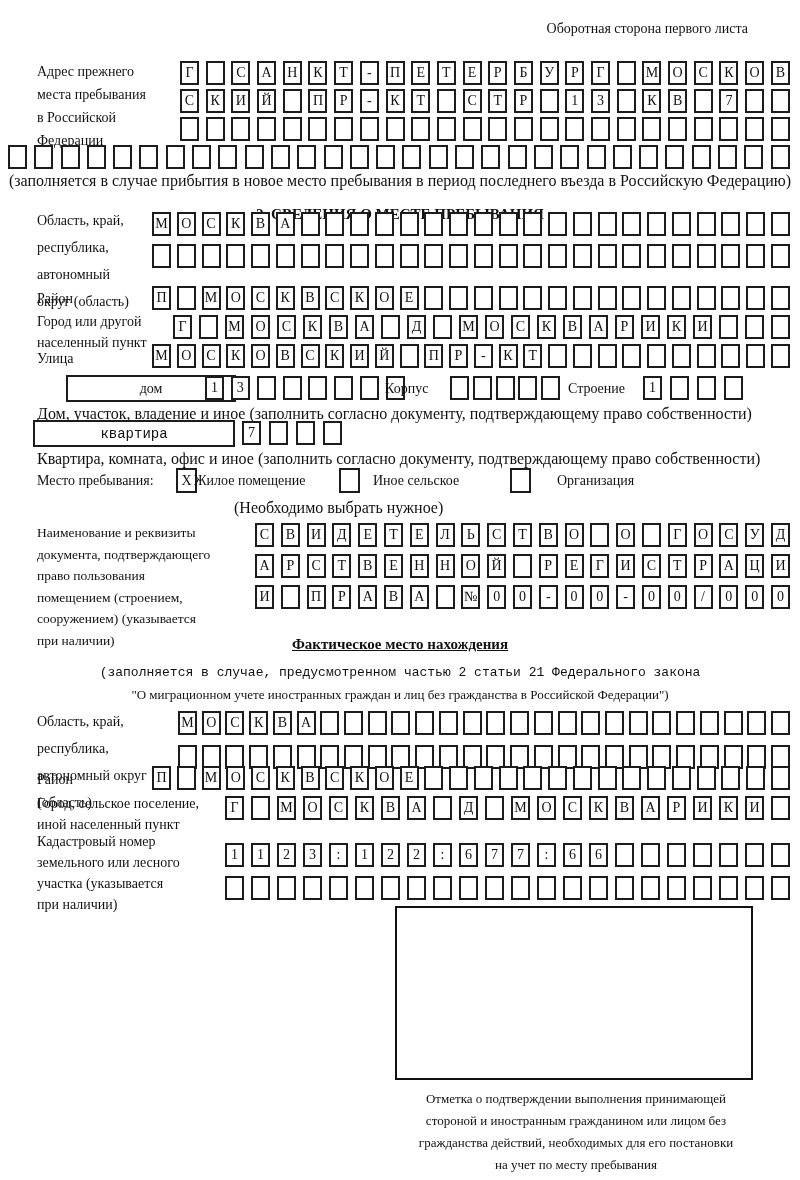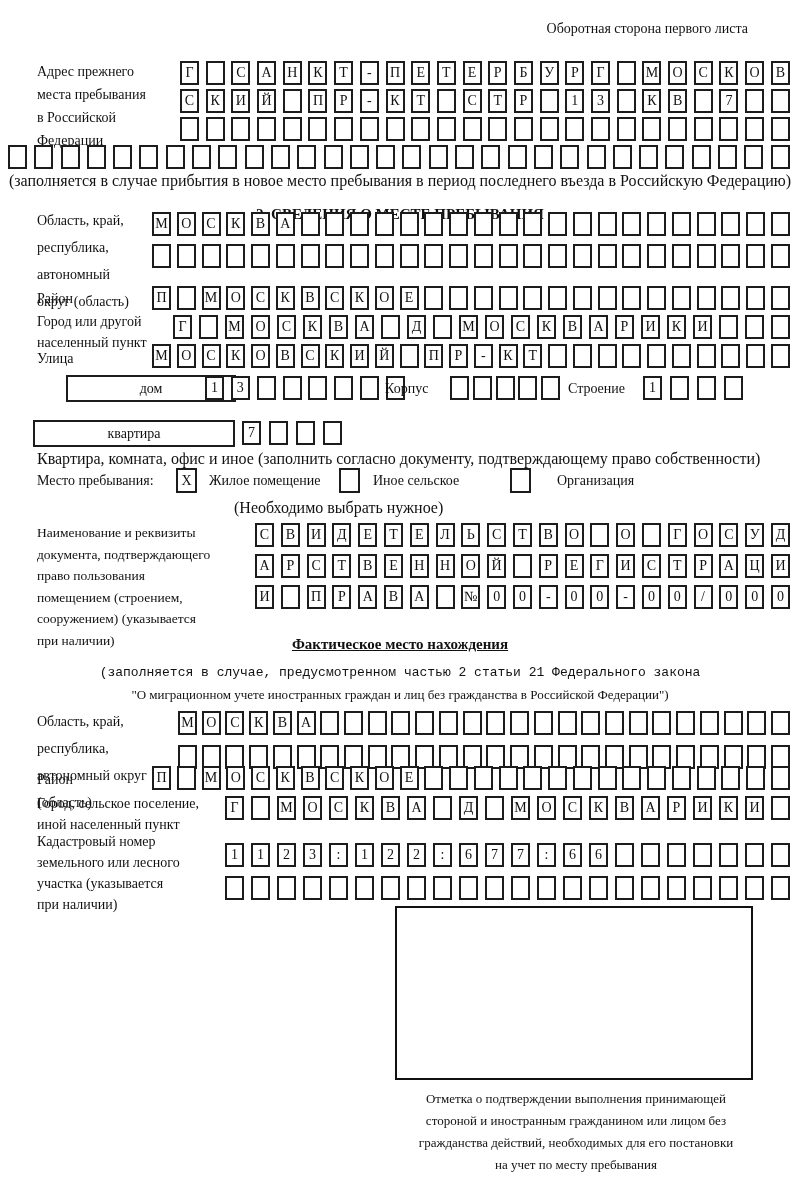--- a/index.html
+++ b/index.html
@@ -326,33 +326,34 @@
       <div class="cell"></div>
       <div class="cell"></div>
     </div>
   <div class="abs lbl" style="left:568px;top:378px;">Строение</div>
   <div class="cellrow" style="left:643px;top:376px;width:100px;">
       <div class="cell">1</div>
       <div class="cell"></div>
       <div class="cell"></div>
       <div class="cell"></div>
     </div>
-
-  <div class="widebox" style="left:33px;top:420px;width:202px;">квартира</div>
+  <div class="abs small" style="left:37px;top:405px;">Дом, участок, владение и иное (заполнить согласно документу, подтверждающему право собственности)</div>
+
+  <div class="widebox" style="left:33px;top:420px;width:202px;font-family:Liberation Mono, monospace;">квартира</div>
   <div class="cellrow" style="left:242px;top:421px;width:100px;">
       <div class="cell">7</div>
       <div class="cell"></div>
       <div class="cell"></div>
       <div class="cell"></div>
     </div>
   <div class="abs small" style="left:37px;top:450px;">Квартира, комната, офис и иное (заполнить согласно документу, подтверждающему право собственности)</div>
 
   <div class="abs lbl" style="left:37px;top:470px;">Место пребывания:</div>
   <div class="chk" style="left:176px;top:468px;">X</div>
-  <div class="abs lbl" style="left:209px;top:470px;text-align:right;">Жилое помещение</div>
+  <div class="abs lbl" style="left:194px;top:470px;text-align:right;">Жилое помещение</div>
   <div class="chk" style="left:339px;top:468px;"></div>
   <div class="abs lbl" style="left:373px;top:470px;">Иное сельское</div>
   <div class="chk" style="left:510px;top:468px;"></div>
   <div class="abs lbl" style="left:557px;top:470px;">Организация</div>
   <div class="abs small" style="left:234px;top:499px;">(Необходимо выбрать нужное)</div>
 
   <div class="abs lbl" style="left:37px;top:522px;width:210px;font-size:13.5px;line-height:21.5px;">Наименование и реквизиты
 документа, подтверждающего
 право пользования
 помещением (строением,

